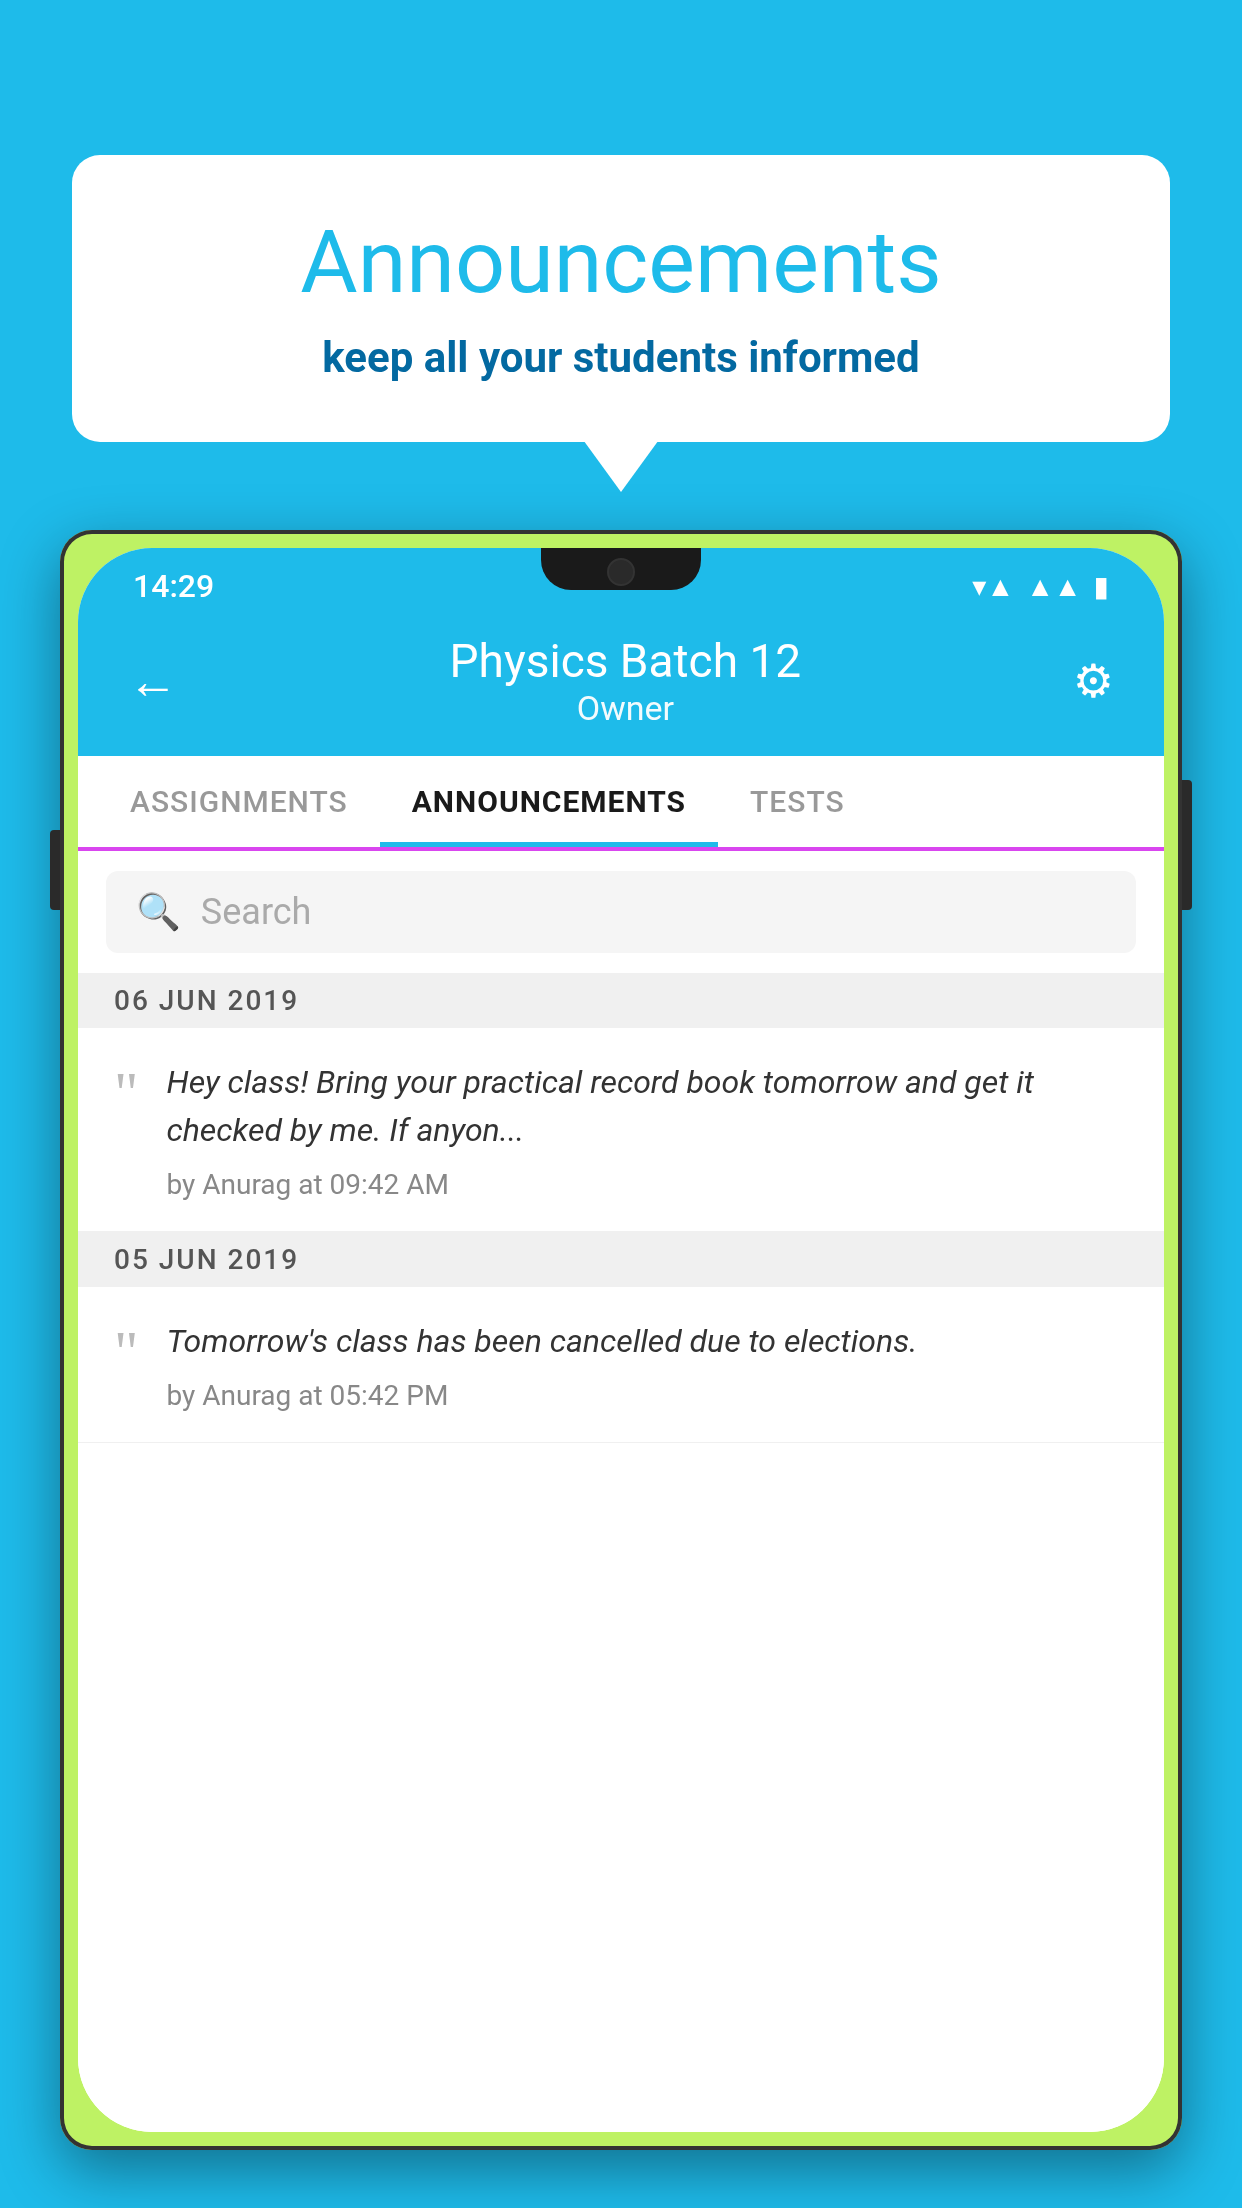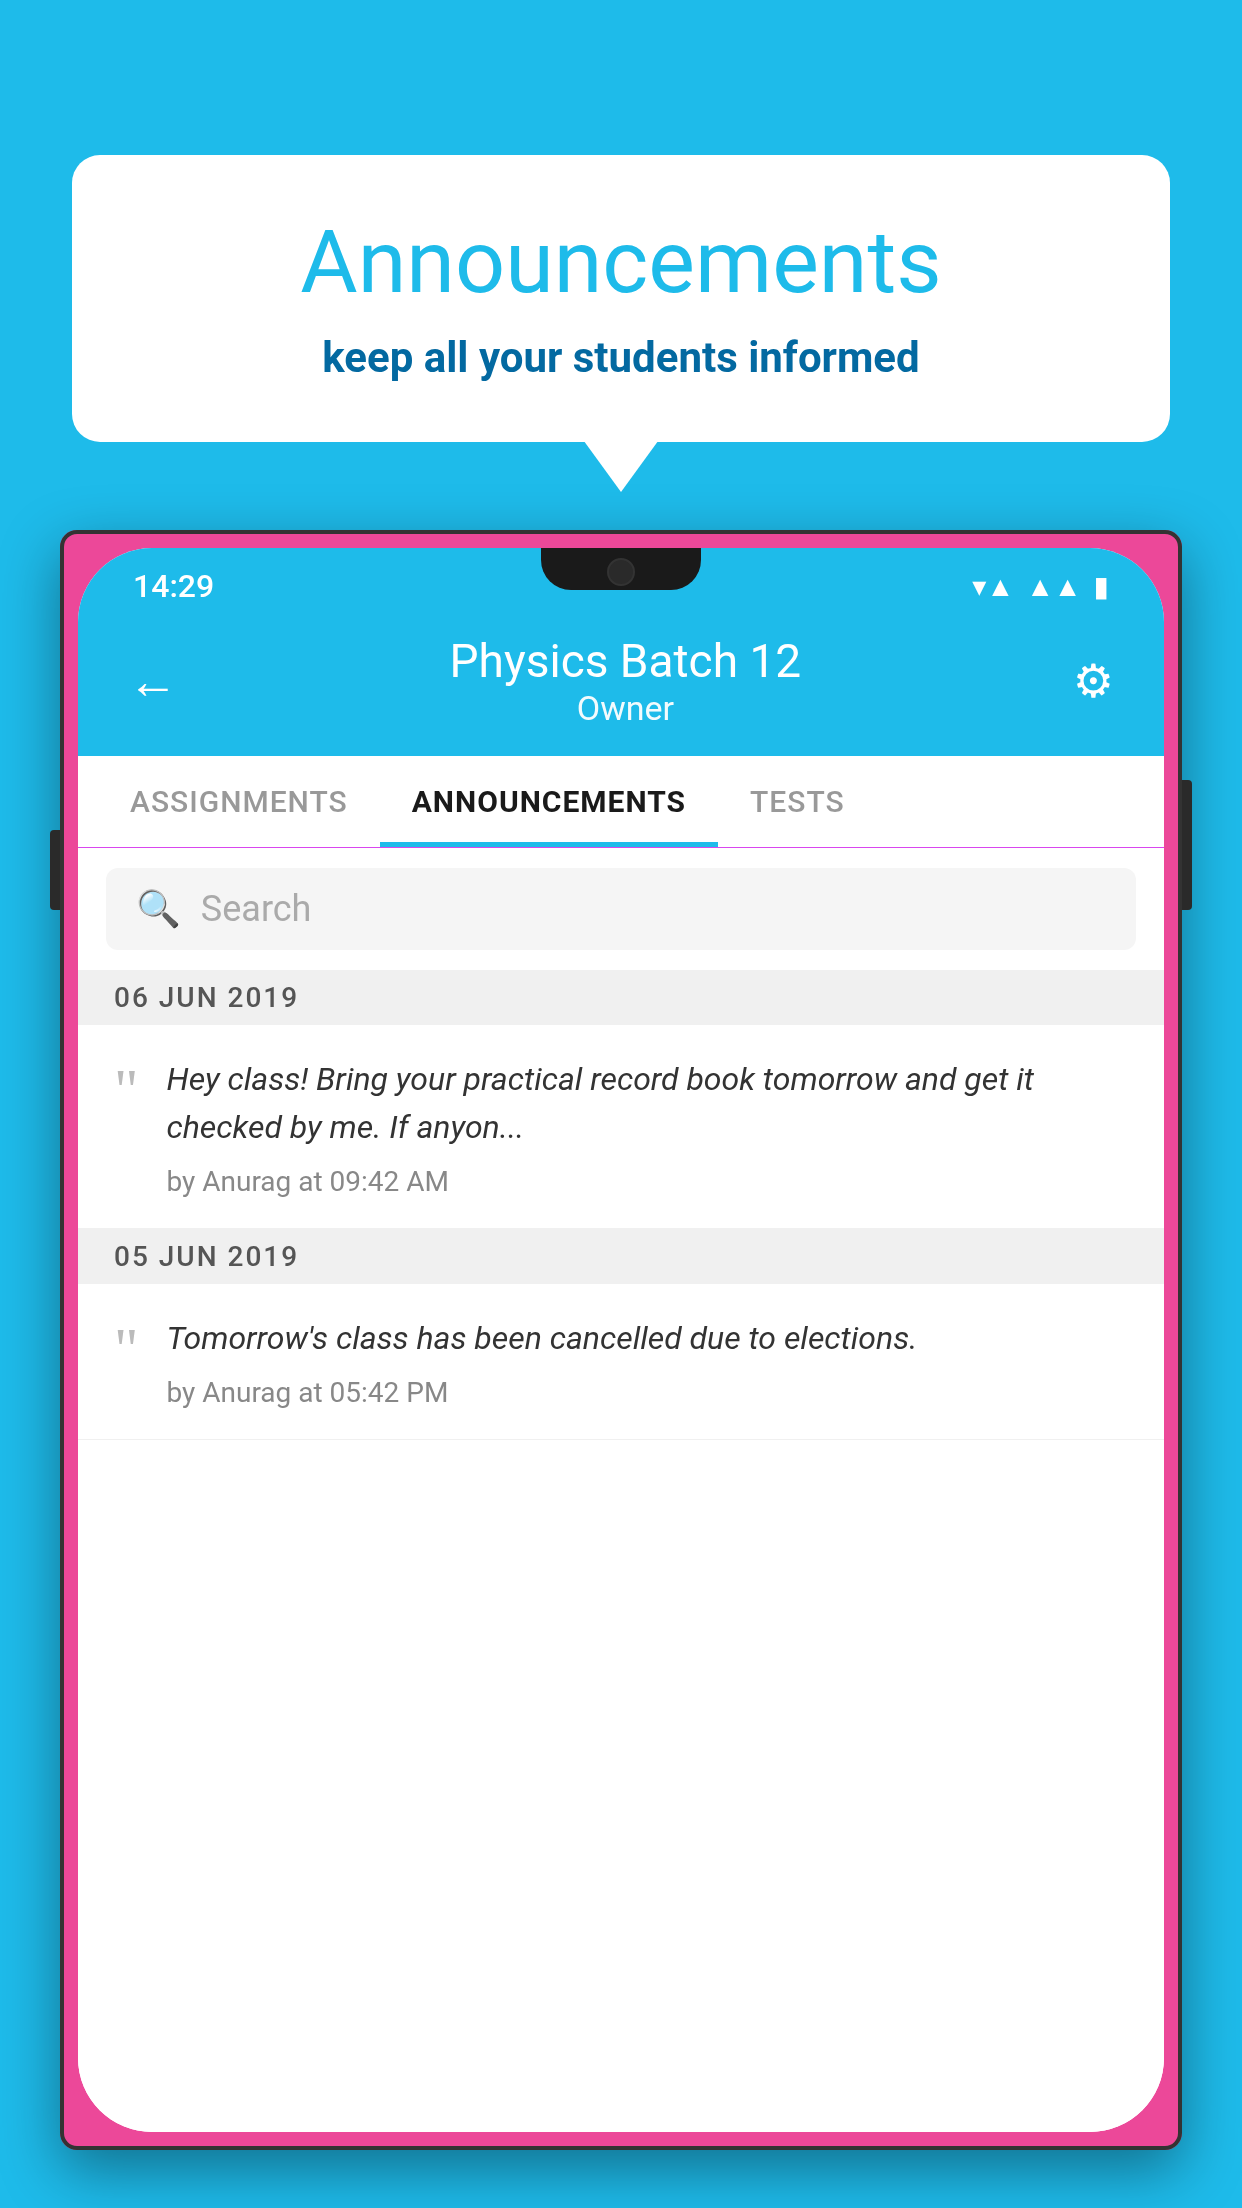--- a/index.html
+++ b/index.html
@@ -61,22 +61,22 @@
     
     .phone-container {
       position: absolute;
       top: 530px;
       left: 60px;
       right: 60px;
       bottom: 0;
     }
 
     .phone-frame {
-      background: #ec4899;
-      border-radius: 17px;
+      background: #bef264;
+      border-radius: 32px;
       padding: 18px;
       width: 100%;
       height: 1620px;
       position: relative;
       box-shadow: inset 0 0 0 4px #333, 0 20px 60px rgba(0,0,0,0.4);
     }
 
     
     .phone-notch {
       position: absolute;
@@ -176,21 +176,21 @@
     .settings-btn {
       color: white;
       font-size: 46px;
       cursor: pointer;
     }
 
     
     .tabs-container {
       background: white;
       display: flex;
-      border-bottom: 1px solid #d946ef;
+      border-bottom: 4px solid #d946ef;
       padding: 0 20px;
     }
 
     .tab-item {
       padding: 28px 32px;
       font-size: 30px;
       font-weight: 500;
       color: #999;
       cursor: pointer;
       letter-spacing: 1px;

